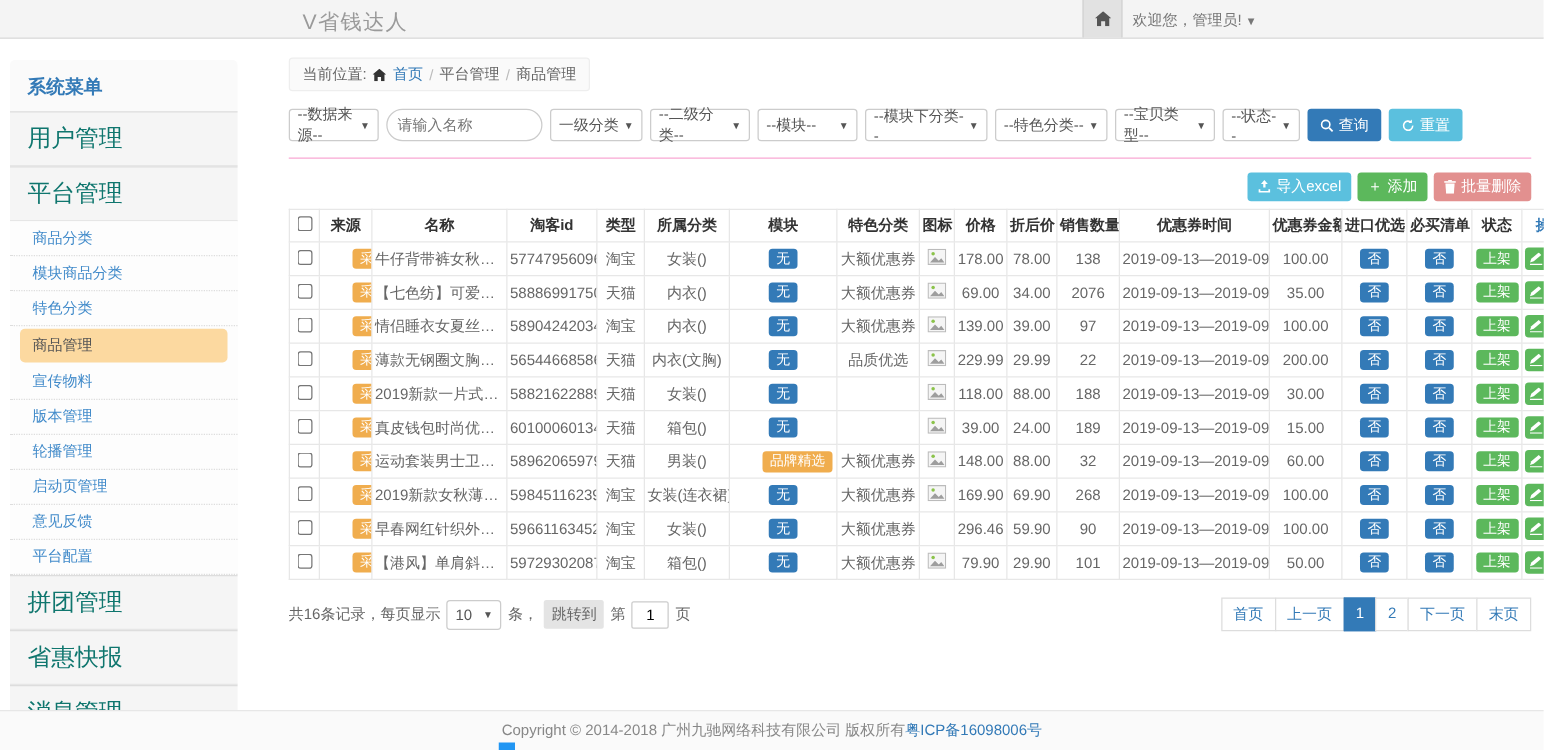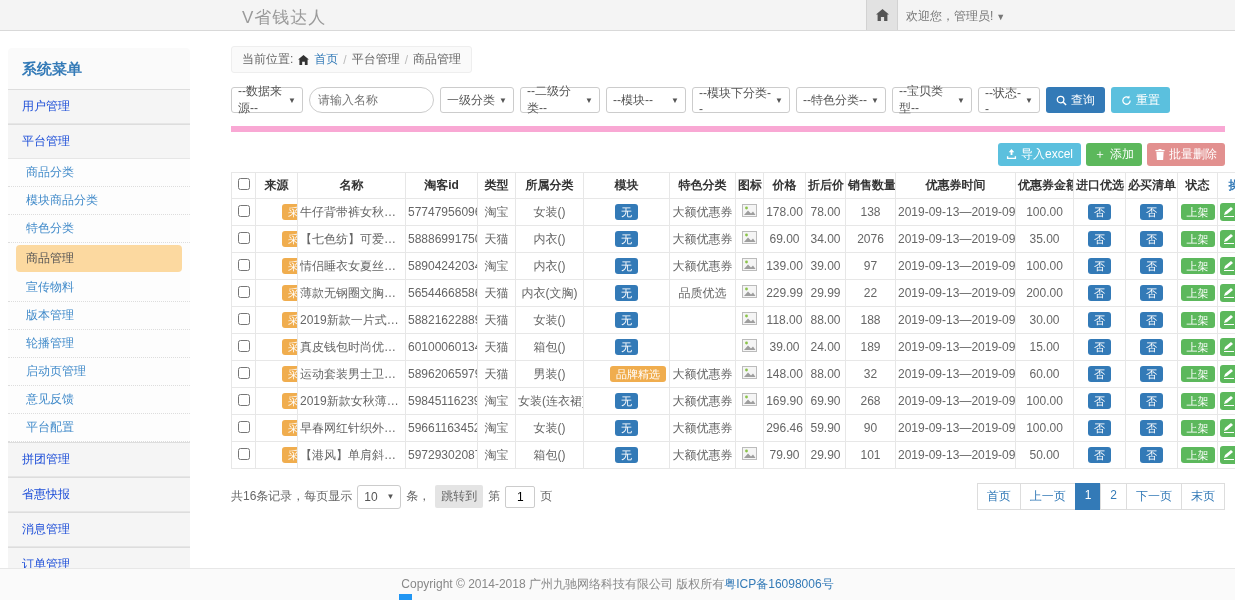--- a/index.html
+++ b/index.html
@@ -13,31 +13,31 @@
   .topbar { position:relative; height:31px; background:#f4f4f4; border-bottom:1px solid #d9d9d9; }
   .app-title { position:absolute; left:242px; top:6px; font-size:17px; color:#9a9a9a; letter-spacing:1px; }
   .home-box { position:absolute; left:866px; top:0; width:32px; height:30px; background:#e2e2e2;
     border-left:1px solid #d2d2d2; border-right:1px solid #d2d2d2; display:flex; align-items:center; justify-content:center; cursor:pointer; }
   .welcome { position:absolute; left:906px; top:8px; color:#777; cursor:pointer; }
   .welcome .caret { font-size:9px; color:#777; margin-left:3px; }
   
   .sidebar { position:absolute; left:8px; top:48px; width:182px; background:#fafafa; border-radius:4px; }
   .side-title { padding:12px 14px 10px; color:#337ab7; font-size:15px; font-weight:bold; }
   .side-section { display:block; padding:8px 14px; background:#f5f5f5; border-top:1px solid #ddd; border-bottom:1px solid #e6e6e6;
-    color:#1d4ed8; font-size:12px; cursor:pointer; }
+    color:#0f766e; font-size:19px; cursor:pointer; }
   .submenu { background:#fdfdfd; }
   .sub-link { display:block; padding:5px 18px; color:#428bca; font-size:12px; border-bottom:1px dotted #ddd; cursor:pointer; }
   .sub-link.active { background:#fcd9a0; color:#555; border-radius:4px; margin:2px 8px; padding:5px 10px; border-bottom:none; }
   
   .main { margin-left:210px; margin-right:10px; padding-top:15px;padding-left:21px; }
   .breadcrumb { display:inline-flex; align-items:center; gap:5px; background:#fafafa; border:1px solid #eee;
     border-radius:3px; padding:4px 10px; color:#666; }
   .breadcrumb .bc-home { color:#337ab7; cursor:pointer; }
   .breadcrumb .sep { color:#bbb; }
-  .filters { display:flex; gap:6px; align-items:flex-end; margin-top:14px; padding-bottom:13px; border-bottom:6px solid #f9a8d4; }
+  .filters { display:flex; gap:6px; align-items:flex-end; margin-top:14px; padding-bottom:13px; border-bottom:1px solid #f9a8d4; }
   .sel { height:26px; border:1px solid #ccc; border-radius:3px; background:#fff; display:flex; align-items:center;
     justify-content:space-between; padding:0 6px; color:#555; cursor:pointer; }
   .sel .caret { font-size:8px; color:#555; margin-left:4px; }
   .txt-input { height:26px; width:125px; border:1px solid #ccc; border-radius:13px; padding:0 8px; font-size:12px;
     font-family:inherit; color:#555; }
   .w-src{width:72px}.w1{width:74px}.w2{width:80px}.w3{width:80px}.w4{width:98px}.w5{width:90px}.w6{width:80px}.w7{width:62px}
   .btn { height:26px; border:none; border-radius:3px; color:#fff; font-size:12px; font-family:inherit;
     display:inline-flex; align-items:center; gap:4px; padding:0 10px; cursor:pointer; }
   .btn-primary { background:#337ab7; }
   .btn-info { background:#5bc0de; }

